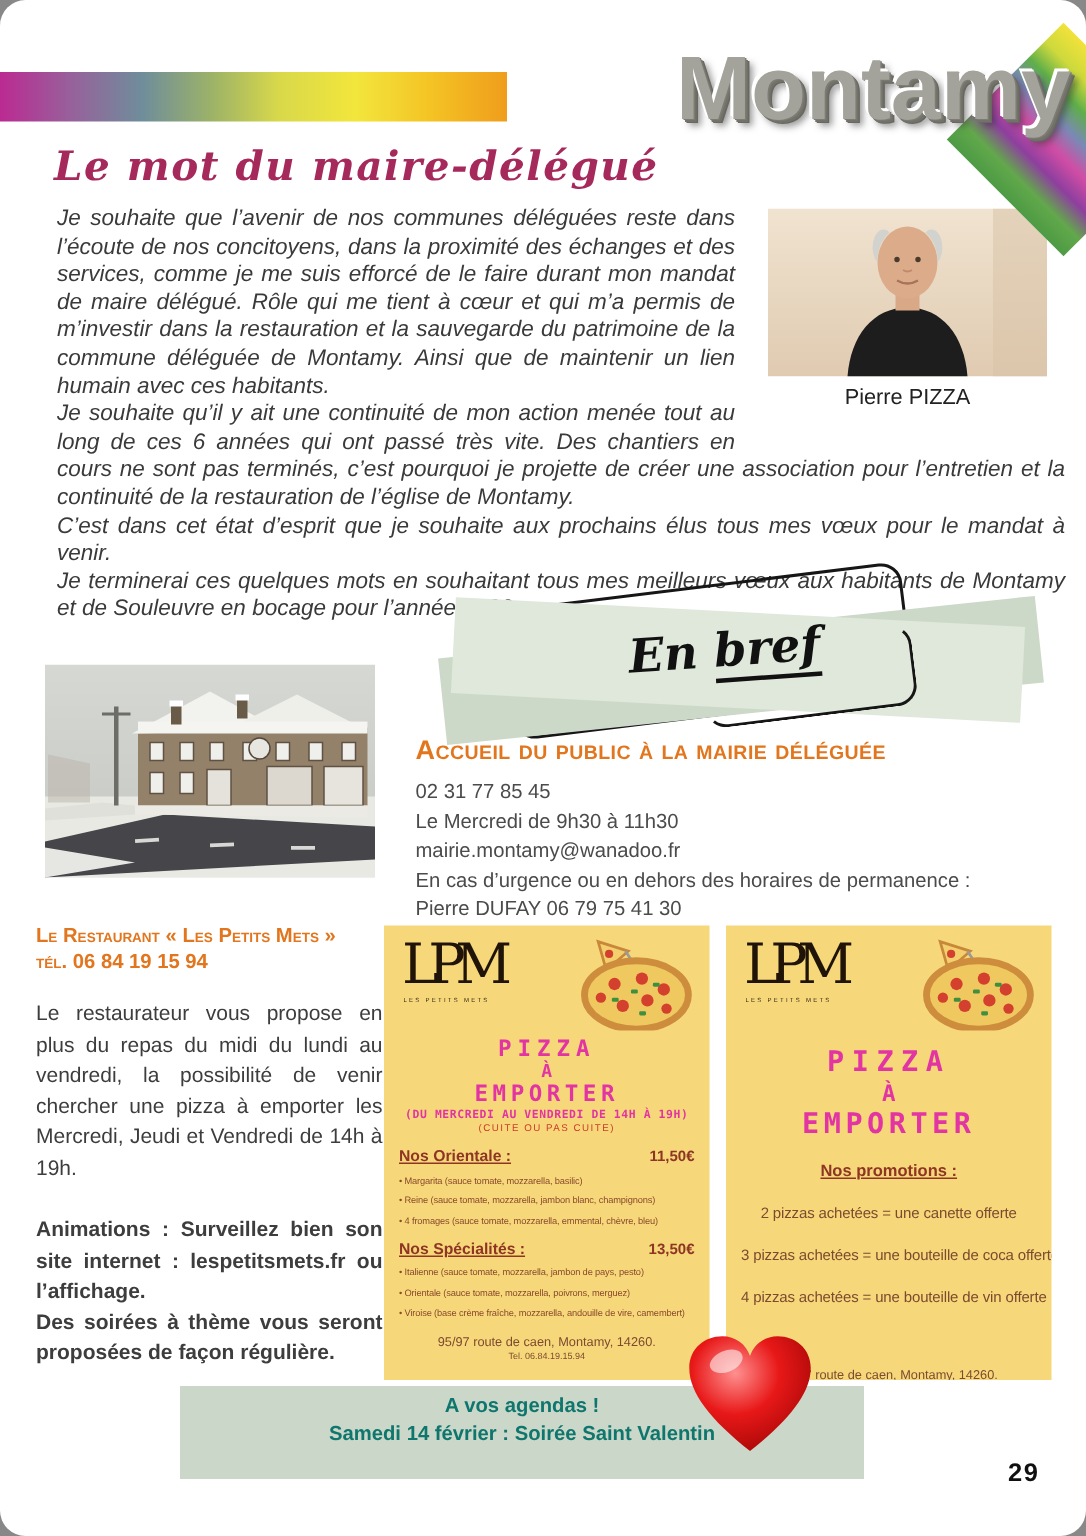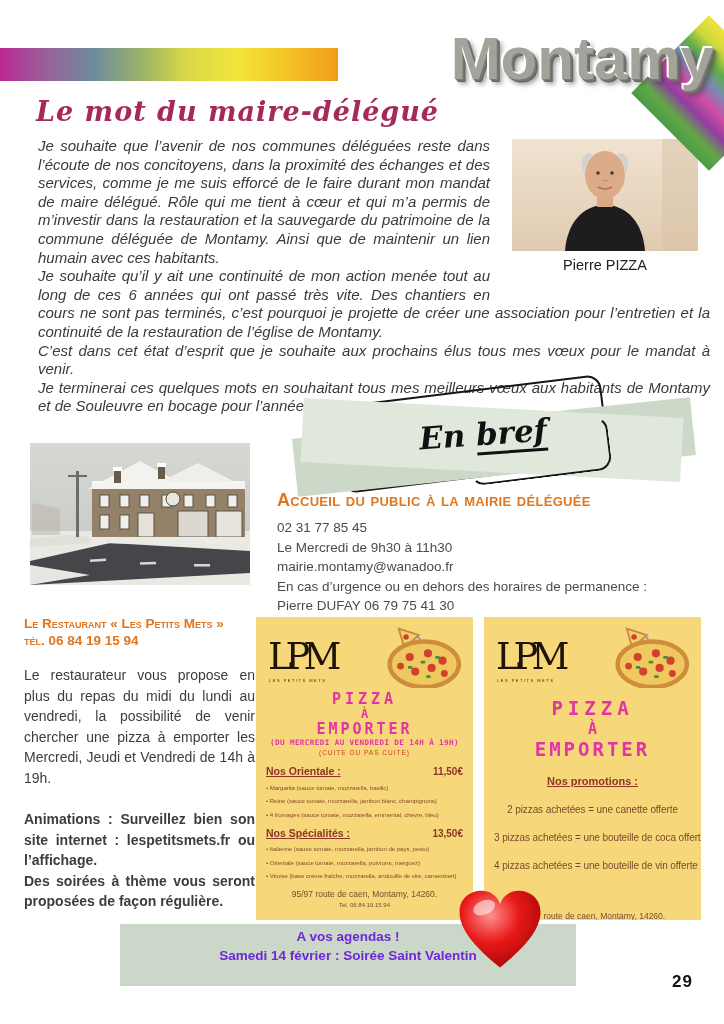--- a/index.html
+++ b/index.html
@@ -1,18 +1,18 @@
 <!DOCTYPE html>
 <html><head>
 <meta charset="utf-8">
 <style>
   * { margin:0; padding:0; box-sizing:border-box; }
   html,body { background:#888; }
   body { font-family:"Liberation Sans", sans-serif; }
-  .page { position:relative; width:724px; height:1024px; background:#ffffff; margin:0 auto; overflow:hidden; }
+  .page { position:relative; width:724px; height:1024px; background:#ffffff; margin:0 auto; overflow:hidden;border-radius:17px; }
 
   
   .grad-bar { position:absolute; left:0; top:48px; width:338px; height:33px;
     background:linear-gradient(90deg,#bb2a92 0%,#97619b 14%,#6f8d9b 28%,#9db367 42%,#d8d84a 55%,#f2e63c 70%,#f4c324 85%,#ef9d1c 100%); }
   .rainbow-diamond { position:absolute; right:-40px; top:38px; width:110px; height:110px;
     transform:rotate(45deg); z-index:1;
     background:linear-gradient(180deg,#f2e23a 0%,#cdd93c 16%,#5fae4a 30%,#7a89b5 44%,#d14da5 58%,#8e3f9f 72%,#62a84b 86%,#4d9b44 100%); }
   .logo { position:absolute; right:10px; top:24px; z-index:2;
     font-family:"Liberation Sans",sans-serif; font-weight:bold; font-size:60px; letter-spacing:0px;
     color:#a3a39b;
@@ -59,21 +59,21 @@
   .resto p { font-size:14px; line-height:20.5px; color:#3d3d3d; text-align:justify; }
   .resto .p1 { margin-top:16px; }
   .resto .p2 { margin-top:21px; font-weight:bold; }
   .resto .p3 { font-weight:bold; }
 
   
   .flyer { position:absolute; top:617px; width:217px; height:303px;
     background:#f6d87b; padding:8px 10px; overflow:hidden; }
   .flyer-left  { left:256px; }
   .flyer-right { left:484px; }
-  .flyer-head { display:flex; justify-content:space-between; align-items:center; height:64px; }
+  .flyer-head { display:flex; justify-content:space-between; align-items:flex-start; height:64px; }
   .lpm { position:relative; font-family:"DejaVu Serif", serif; font-size:37px; line-height:36px;
     color:#201409; letter-spacing:-7px; padding-left:2px; }
   .lpm-sub { position:absolute; left:3px; top:24px; font-family:"Liberation Sans",sans-serif;
     font-size:4px; letter-spacing:1.5px; color:#3a2a14; text-transform:uppercase; white-space:nowrap; }
   .pix { font-family:"DejaVu Sans Mono", monospace; font-weight:bold; color:#e234a2; }
   .fl-title { text-align:center; line-height:1.12; margin-top:2px; }
   .fl-title .t1 { font-size:15px; letter-spacing:4px; }
   .fl-title .t2 { font-size:12px; }
   .fl-title .t3 { font-size:15px; letter-spacing:3px; }
   .fr-title { text-align:center; line-height:1.2; margin-top:8px; }
@@ -89,21 +89,21 @@
   .item { font-size:6.2px; letter-spacing:-.1px; color:#8a4a2c; margin-top:6.5px; white-space:nowrap; }
   .fl-addr { text-align:center; font-size:8.5px; color:#7c4a2e; margin-top:10px; }
   .fl-tel  { text-align:center; font-size:6px; color:#7c4a2e; margin-top:3px; }
   .promo-head { text-align:center; font-size:11px; font-weight:bold; text-decoration:underline;
     color:#8e3524; margin-top:14px; }
   .promo { text-align:center; font-size:10px; letter-spacing:-.1px; color:#7c4a2e; margin-top:17px; white-space:nowrap; }
   .flyer-right .fl-addr { margin-top:40px; }
 
   
   .agenda { position:absolute; left:120px; top:924px; width:456px; height:62px;
-    background:#cbd7c9; text-align:center; color:#6d28d9; font-weight:bold;
+    background:#cbd7c9; text-align:center; color:#0f766e; font-weight:bold;
     font-size:13.5px; line-height:19px; padding-top:3px; }
   .heart { position:absolute; left:456px; top:888px; z-index:3; }
 
   .page-number { position:absolute; left:672px; top:972px; font-size:17px; font-weight:bold;
     letter-spacing:1px; color:#101010; }
 </style>
 </head>
 <body>
 
 <div class="page">

